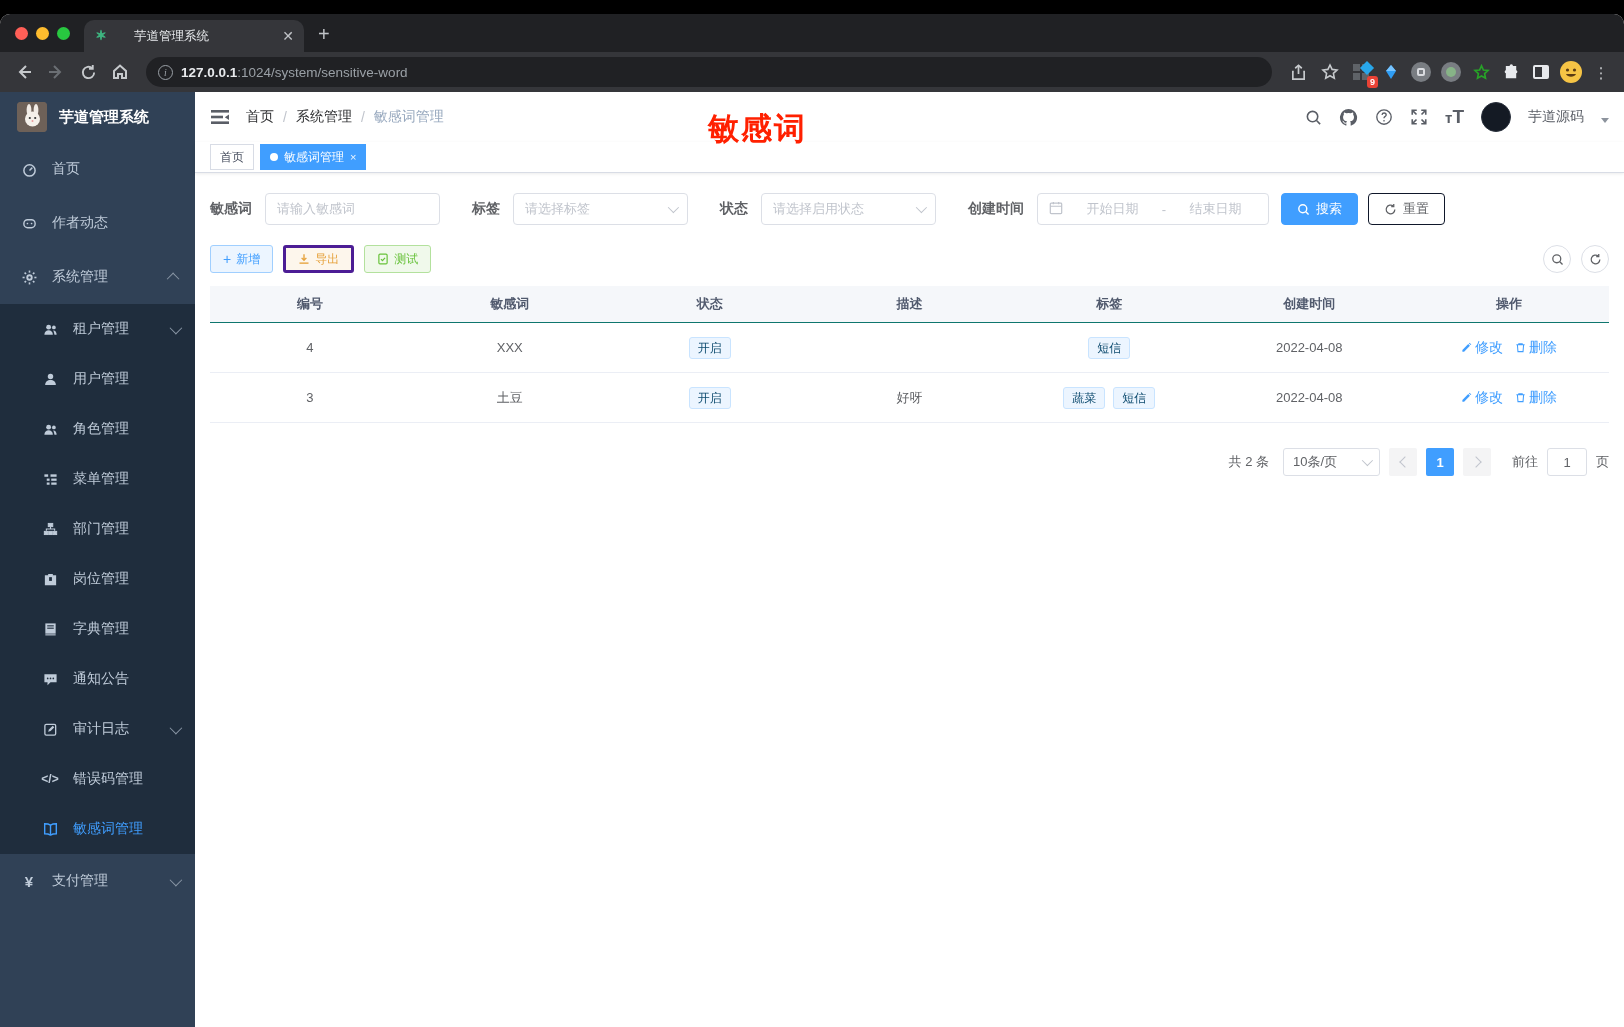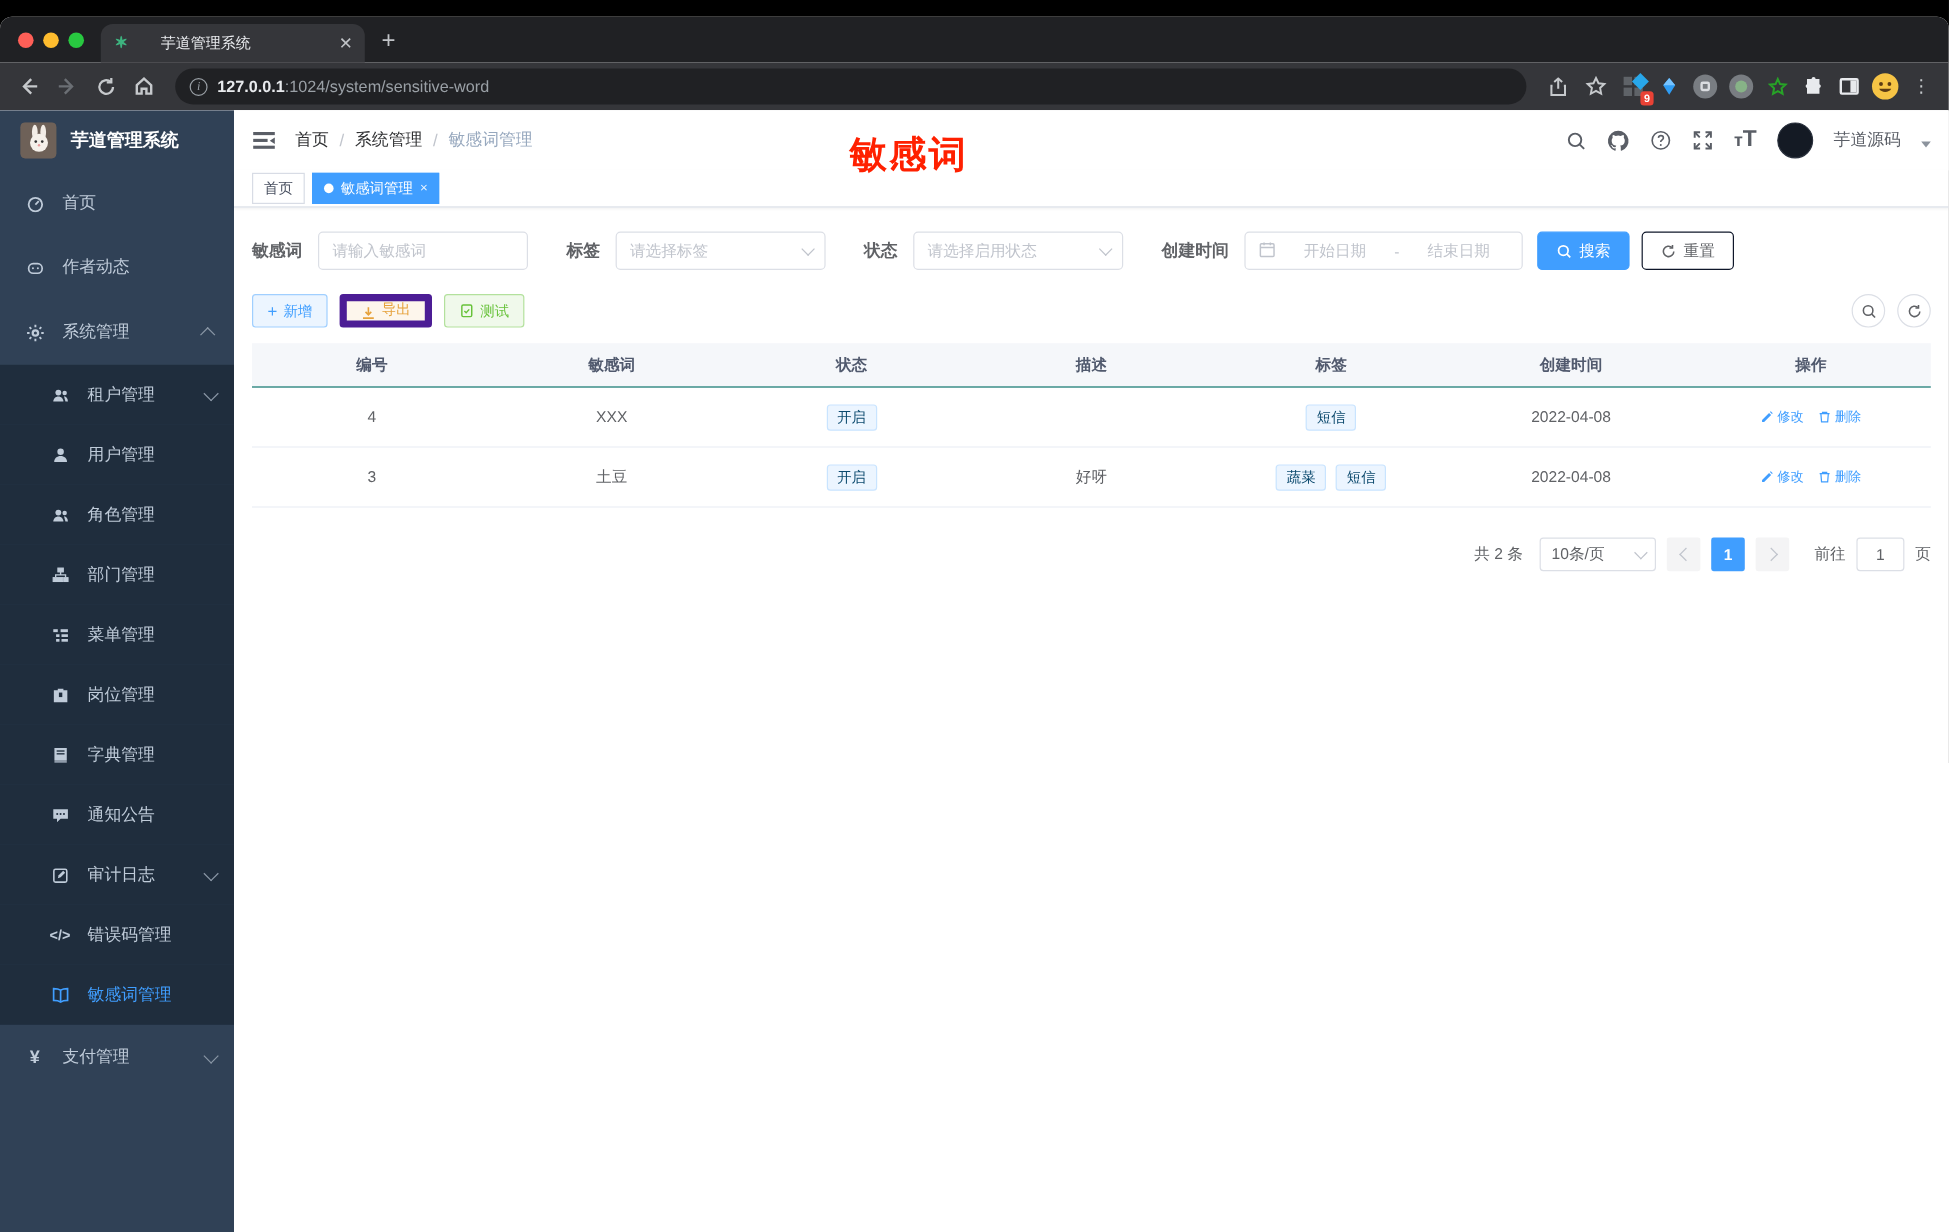--- a/index.html
+++ b/index.html
@@ -91,36 +91,36 @@
   .sel-arrow { width:8px; height:8px; border-right:1.3px solid #c0c4cc; border-bottom:1.3px solid #c0c4cc;
                transform:rotate(45deg) translateY(-2px); flex-shrink:0; }
   .w175 { width:175px; } .w230 { width:232px; }
   .btn { height:32px; border-radius:4px; display:inline-flex; align-items:center; gap:6px;
          padding:0 15px; font-size:13px; cursor:pointer; border:1px solid #0f172a; background:#fff; color:#606266; }
   .btn-primary { background:#409eff; border-color:#409eff; color:#fff; }
 
   .actions-row { margin-top:20px; display:flex; align-items:center; gap:10px; }
   .btn-sm { height:28px; padding:0 12px; font-size:12px; border-radius:3px; display:inline-flex; align-items:center; gap:5px; cursor:pointer; }
   .plain-blue   { background:#ecf5ff; border:1px solid #a0cfff; color:#409eff; }
-  .plain-yellow { background:#fdf6ec; border:6px solid #4c1d95; color:#e6a23c;align-items:flex-end; }
+  .plain-yellow { background:#fdf6ec; border:3px solid #4c1d95; color:#e6a23c; }
   .plain-green  { background:#f0f9eb; border:1px solid #b3e19d; color:#67c23a; }
   .right-tools { margin-left:auto; display:flex; gap:10px; }
   .circle-btn { width:28px; height:28px; border-radius:50%; border:1px solid #dcdfe6; background:#fff;
                 color:#606266; display:flex; align-items:center; justify-content:center; cursor:pointer; }
 
   
   .table { margin-top:13px; width:100%; font-size:13px; }
   .thead, .trow { display:grid; grid-template-columns:repeat(7,1fr); align-items:center; text-align:center; }
   .thead { height:37px; background:#f5f7fa; color:#515a6e; font-weight:700; border-bottom:1px solid #0f766e; }
   .trow { height:50px; color:#606266; border-bottom:1px solid #ebeef5; }
   .el-tag { display:inline-block; height:22px; line-height:20px; padding:0 8px; font-size:12px;
             background:#ecf5ff; border:1px solid #c9e4ff; border-radius:3px; color:#0c4a6e; }
   .tags-cell { display:flex; justify-content:center; gap:8px; }
   .ops { display:flex; justify-content:center; gap:12px; }
-  .op-link { color:#409eff; font-size:11px; display:inline-flex; align-items:center; gap:3px; cursor:pointer; }
+  .op-link { color:#409eff; font-size:14px; display:inline-flex; align-items:center; gap:3px; cursor:pointer; }
 
   
   .pager { margin-top:25px; display:flex; justify-content:flex-end; align-items:center; gap:9px;
            font-size:13px; color:#606266; }
   .pg-select { width:97px; height:28px; border:1px solid #dcdfe6; border-radius:3px; display:flex;
                align-items:center; justify-content:space-between; padding:0 9px; color:#606266; cursor:pointer; }
   .pg-btn { width:28px; height:28px; border-radius:2px; background:#f4f4f5; color:#c0c4cc;
             display:flex; align-items:center; justify-content:center; cursor:pointer; }
   .pg-page { width:28px; height:28px; border-radius:2px; background:#409eff; color:#fff; font-weight:700;
              display:flex; align-items:center; justify-content:center; cursor:pointer; }
@@ -336,42 +336,42 @@
               <circle cx="6" cy="5.5" r="2.6"></circle>
               <path d="M1.5 13.5c0-2.6 2-4.6 4.5-4.6s4.5 2 4.5 4.6z"></path>
               <circle cx="11.6" cy="5.8" r="2"></circle>
               <path d="M11 8.8c2 .3 3.5 1.9 3.5 4.7h-2.2"></path>
             </svg>
           </span>
         <span class="mi-label">角色管理</span>
       </div>
       <div class="menu-item sub">
         <span class="mi-icon">
+            <svg viewBox="0 0 16 16" fill="currentColor">
+              <rect x="1.5" y="2.5" width="4" height="2.6"></rect>
+              <rect x="8" y="2.5" width="6.5" height="2.6"></rect>
+              <rect x="4" y="7" width="3" height="2.4"></rect>
+              <rect x="8.8" y="7" width="5.7" height="2.4"></rect>
+              <rect x="4" y="11.2" width="3" height="2.4"></rect>
+              <rect x="8.8" y="11.2" width="5.7" height="2.4"></rect>
+            </svg>
+          </span>
+        <span class="mi-label">菜单管理</span>
+      </div>
+      <div class="menu-item sub">
+        <span class="mi-icon">
             <svg viewBox="0 0 16 16" fill="currentColor" stroke="currentColor">
               <rect x="5.6" y="1.5" width="4.8" height="3.4"></rect>
               <path d="M8 5v2M3.6 9.4V7.5h8.8v1.9" fill="none" stroke-width="1.2"></path>
               <rect x="1.4" y="10" width="3.8" height="3.4"></rect>
               <rect x="6.1" y="10" width="3.8" height="3.4"></rect>
               <rect x="10.8" y="10" width="3.8" height="3.4"></rect>
             </svg>
           </span>
         <span class="mi-label">部门管理</span>
-      </div>
-      <div class="menu-item sub">
-        <span class="mi-icon">
-            <svg viewBox="0 0 16 16" fill="currentColor">
-              <rect x="1.5" y="2.5" width="4" height="2.6"></rect>
-              <rect x="8" y="2.5" width="6.5" height="2.6"></rect>
-              <rect x="4" y="7" width="3" height="2.4"></rect>
-              <rect x="8.8" y="7" width="5.7" height="2.4"></rect>
-              <rect x="4" y="11.2" width="3" height="2.4"></rect>
-              <rect x="8.8" y="11.2" width="5.7" height="2.4"></rect>
-            </svg>
-          </span>
-        <span class="mi-label">菜单管理</span>
       </div>
       <div class="menu-item sub">
         <span class="mi-icon">
             <svg viewBox="0 0 16 16" fill="currentColor">
               <path d="M5.5 3.5V2h5v1.5H14V14H2V3.5z"></path>
               <rect x="6.5" y="5.5" width="3" height="4" fill="#1f2d3d"></rect>
             </svg>
           </span>
         <span class="mi-label">岗位管理</span>
       </div>

